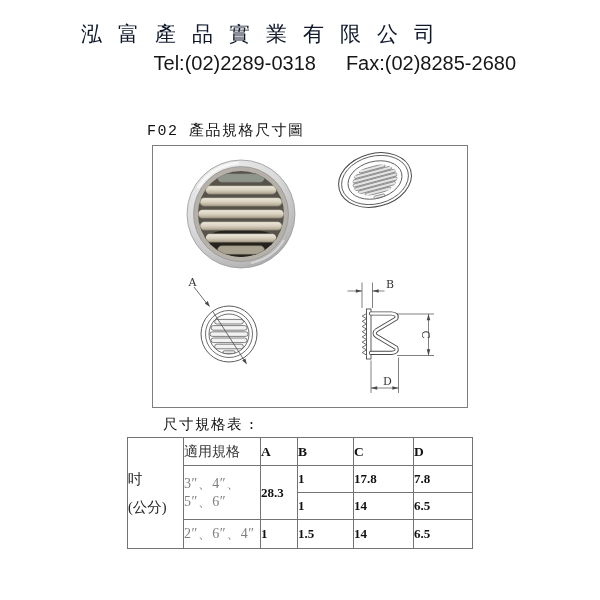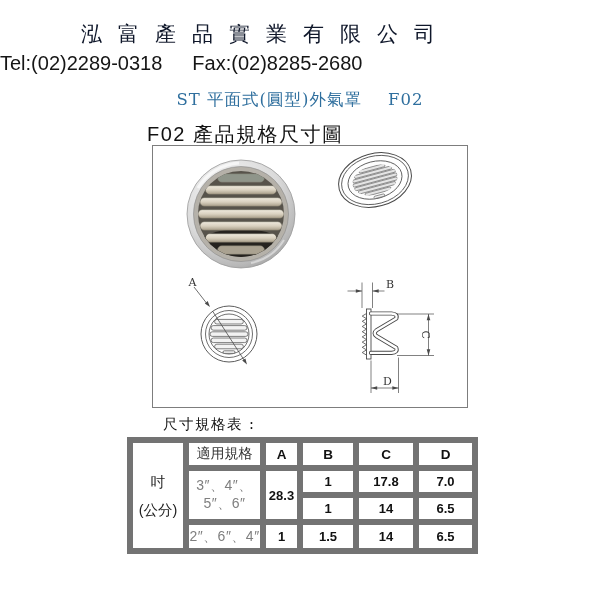--- a/index.html
+++ b/index.html
@@ -3,65 +3,62 @@
 <meta charset="utf-8">
 <style>
   html,body { margin:0; padding:0; background:#fff; }
   .page { position:relative; width:600px; height:600px; background:#ffffff; overflow:hidden;
           font-family:"Liberation Sans", sans-serif; color:#1a1a1a; }
 
   .company { position:absolute; top:20px; left:0; width:516px; text-align:center;
              font-family:"DejaVu Serif", serif; font-size:21px; font-weight:500;
              letter-spacing:16px; text-indent:16px; white-space:nowrap; color:#0f172a; }
 
-  .telfax { position:absolute; top:52px; left:0; width:516px; text-align:left;
+  .telfax { position:absolute; top:52px; left:0; width:516px; text-align:right;
             font-size:20px; color:#161616; white-space:nowrap; }
   .telfax .tel { margin-right:30px; }
 
   .prodtitle { position:absolute; top:89px; left:0; width:600px; text-align:center;
                font-family:"DejaVu Serif", serif; font-size:16.5px; letter-spacing:1px;
                color:#2F6F9E; white-space:nowrap; }
   .prodtitle .model { margin-left:26px; }
 
   .subheading { position:absolute; left:147px; top:121px;
-                font-family:Liberation Sans, sans-serif; font-size:20px; letter-spacing:1.5px; color:#111; }
+                font-family:Liberation Mono, monospace; font-size:15px; letter-spacing:1.5px; color:#111; }
 
   .diagram-box { position:absolute; left:152px; top:145px; width:314px; height:261px;
                  border:1px solid #7d7d7d; box-sizing:content-box; background:#fff; }
 
   .caption { position:absolute; left:127px; top:415px;
              font-family:"DejaVu Serif", serif; font-size:14.5px; letter-spacing:1.5px; color:#111;margin-left:36px; }
 
   table.spec-table { position:absolute; left:127px; top:437px; border-collapse:collapse;
                      table-layout:fixed; background:#fff; }
-  table.spec-table td { border:6px solid #737373; padding:0; text-align:center; vertical-align:middle;
-                        font-family:Liberation Sans, sans-serif; overflow:hidden; }
+  table.spec-table td { border:1px solid #737373; padding:0; text-align:left; vertical-align:middle;
+                        font-family:Liberation Serif, serif; overflow:hidden; }
   td.unit { text-align:left; padding-left:5px; font-size:14.5px; color:#222; }
   td.unit div { line-height:28px; }
   td.colhead { font-size:14px; color:#333; }
   td.colhead-letter { font-size:13.5px; font-weight:bold; color:#111; }
   td.sizes { color:#7f7f7f; font-size:14px; letter-spacing:0.5px; }
   td.num { font-size:13px; font-weight:bold; color:#111; }
 
   .dimtext { font-family:"DejaVu Serif", serif; font-size:11px; fill:#333; }
 </style>
 </head>
 <body>
 
 <div class="page">
 
   <div class="company">泓富產品實業有限公司</div>
 
   <div class="telfax">
     <span class="tel">Tel:(02)2289-0318</span><span>Fax:(02)8285-2680</span>
   </div>
 
-  <div class="prodtitle">
-    <span>ST 平面式(圓型)外氣罩</span><span class="model">F02</span>
-  </div>
 
   <div class="subheading">F02 產品規格尺寸圖</div>
 
   <div class="diagram-box">
     <svg width="314" height="261" viewBox="0 0 314 261">
       <defs>
         <radialGradient id="rimGrad" cx="38%" cy="30%" r="85%">
           <stop offset="0" stop-color="#f7f7f7"></stop>
           <stop offset="0.55" stop-color="#dadada"></stop>
           <stop offset="0.8" stop-color="#b8b8b8"></stop>
@@ -183,21 +180,21 @@
         <td class="colhead-letter">A</td>
         <td class="colhead-letter">B</td>
         <td class="colhead-letter">C</td>
         <td class="colhead-letter">D</td>
       </tr>
       <tr style="height:27px">
         <td rowspan="2" class="sizes">3″、4″、5″、6″</td>
         <td rowspan="2" class="num">28.3</td>
         <td class="num">1</td>
         <td class="num">17.8</td>
-        <td class="num">7.0</td>
+        <td class="num">7.8</td>
       </tr>
       <tr style="height:27px">
         <td class="num">1</td>
         <td class="num">14</td>
         <td class="num">6.5</td>
       </tr>
       <tr style="height:29px">
         <td class="sizes">2″、6″、4″</td>
         <td class="num">1</td>
         <td class="num">1.5</td>

